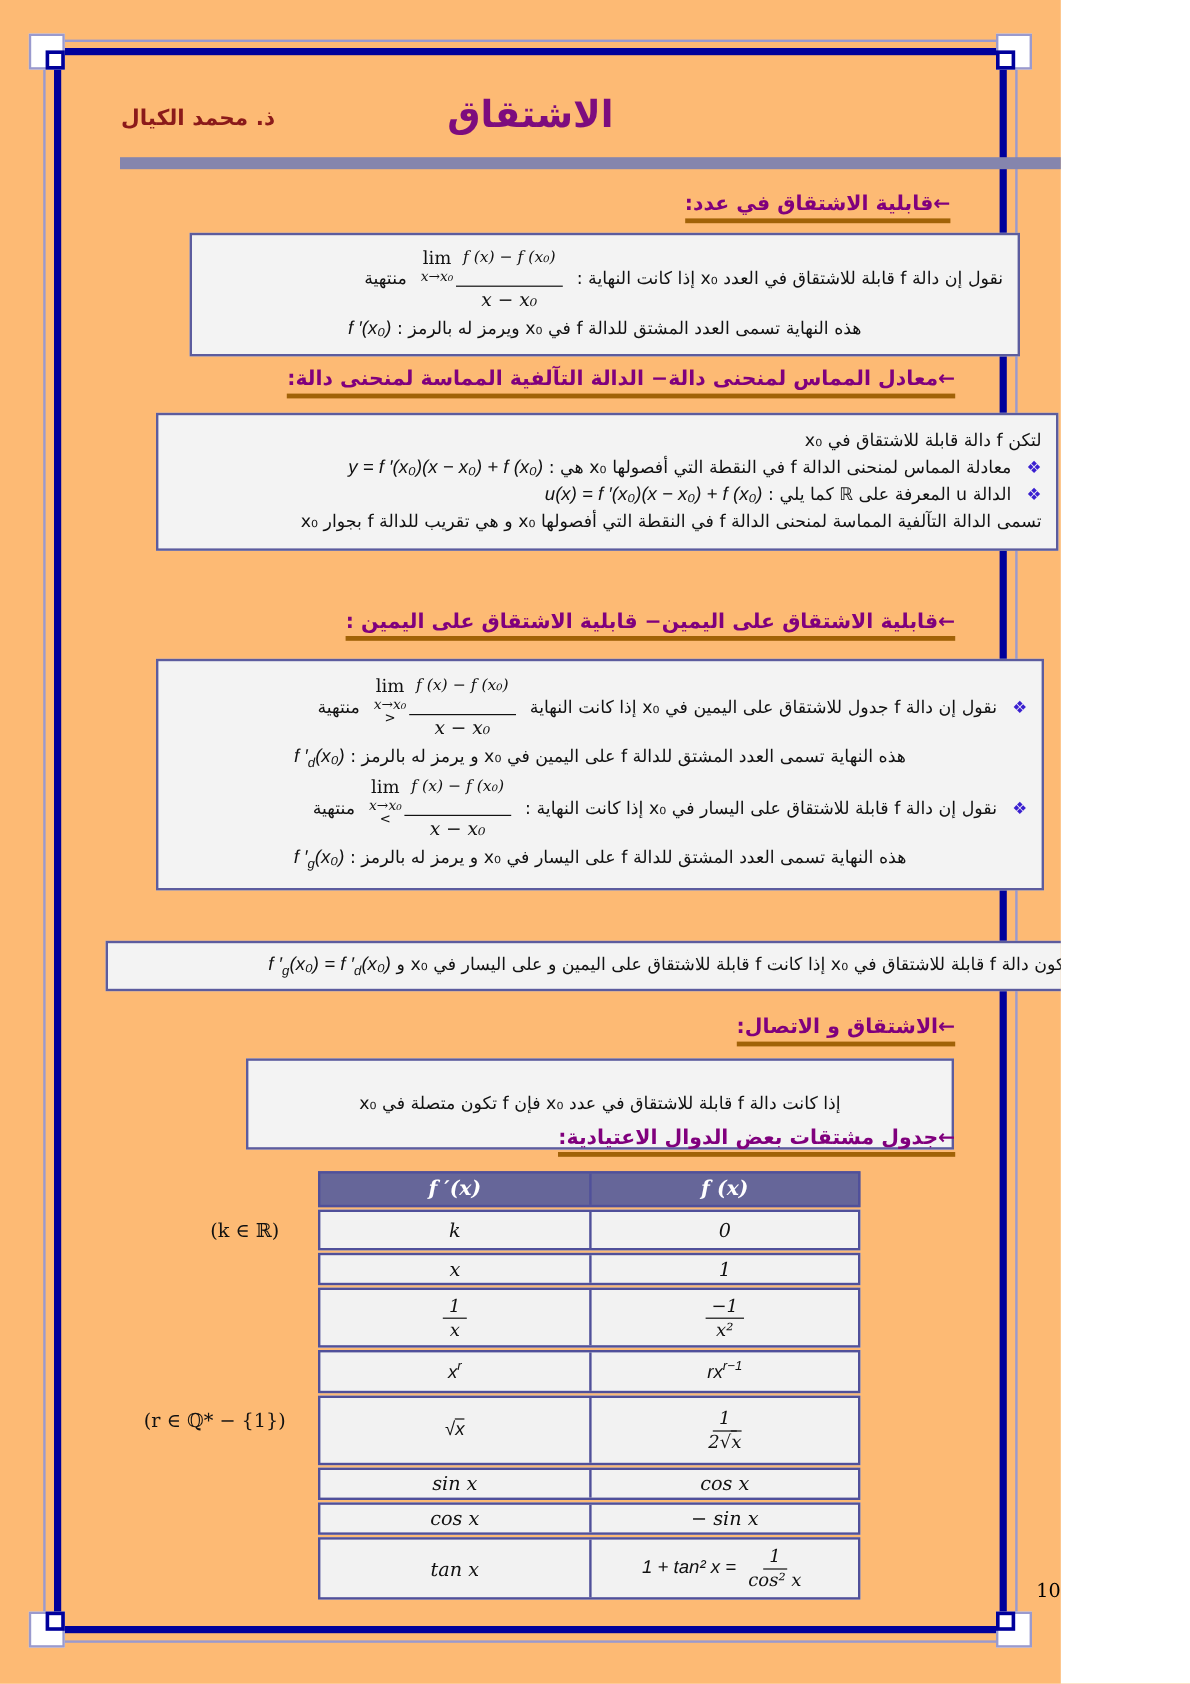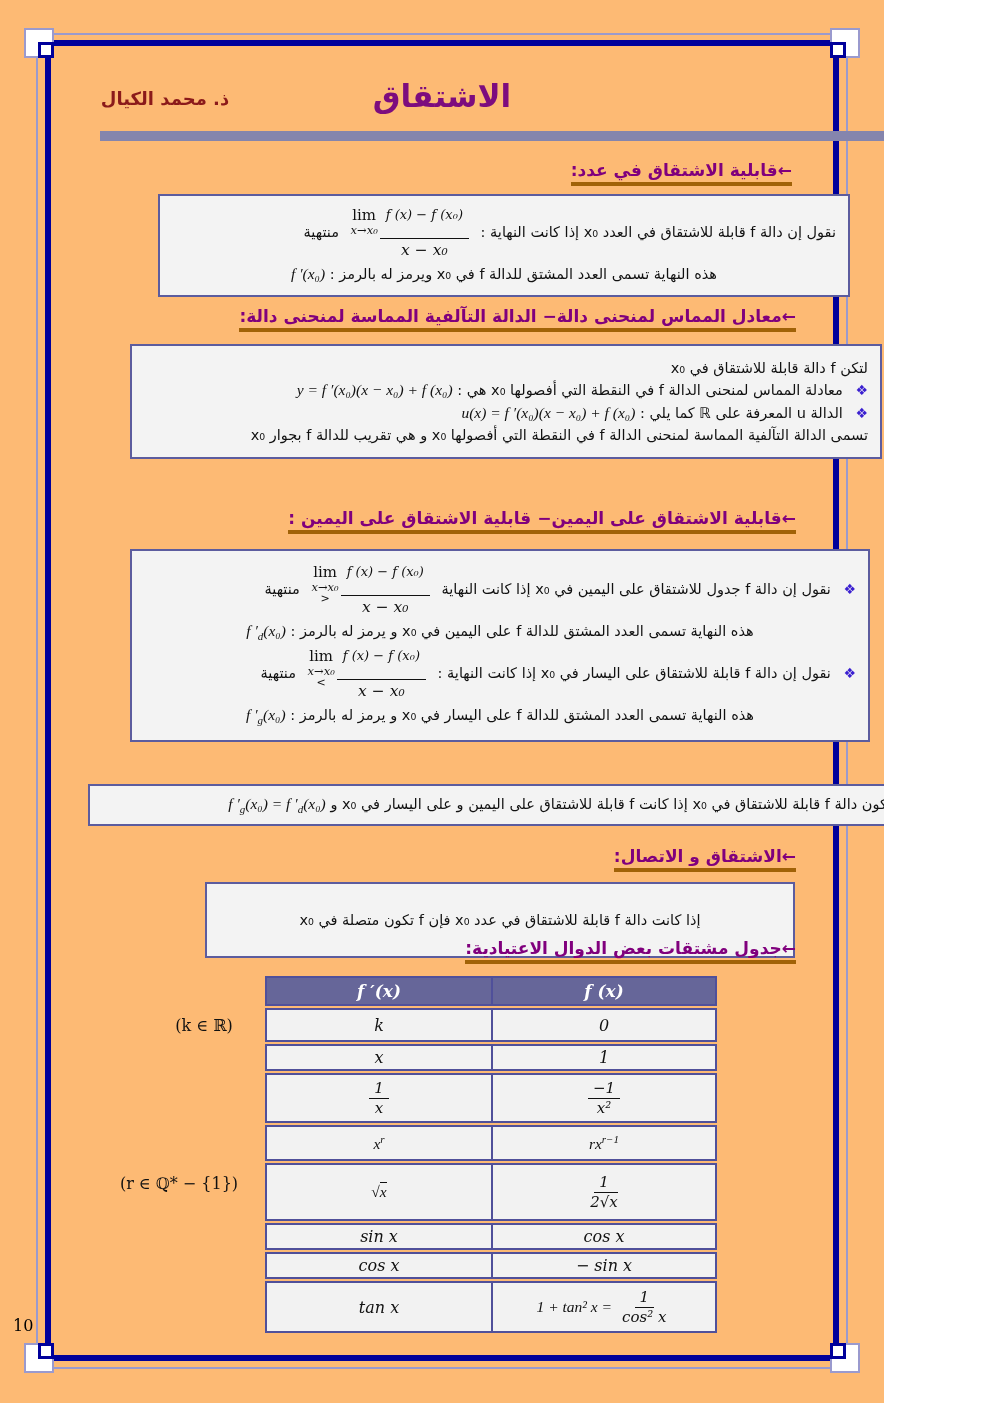--- a/index.html
+++ b/index.html
@@ -48,21 +48,21 @@
   #box3 { left: 130px; top: 549px; width: 740px; padding: 8px 12px; }
   #box4 { left: 88px;  top: 784px; width: 818px; padding: 9px 12px; white-space: nowrap; text-align: right; }
   #box5 { left: 205px; top: 882px; width: 590px; padding: 28px 12px; text-align: center; white-space: nowrap; }
 
   .rline { text-align: right; white-space: nowrap; margin: 5px 0; }
   .cline { text-align: center; white-space: nowrap; margin: 6px 0; }
 
   .bullet { color: #3a1fd0; font-size: 14px; margin-left: 8px; }
 
   
-  .m { font-family: Liberation Serif, serif; font-style: italic; direction: ltr;
+  .m { font-family: Liberation Sans, sans-serif; font-style: italic; direction: ltr;
     unicode-bidi: isolate; font-size: 15.5px; }
   .m sub, .m sup { font-size: 11px; font-style: italic; }
   .limfrac { display: inline-flex; direction: ltr; unicode-bidi: isolate; align-items: flex-start;
     gap: 2px; vertical-align: middle; margin: 0 7px; }
   .lim { display: inline-flex; flex-direction: column; align-items: center; line-height: 1.1;
     font-family: "DejaVu Serif", serif; }
   .lim .lw { font-style: normal; font-size: 15px; }
   .lim .ls { font-style: italic; font-size: 11.5px; }
   .lim .ld { font-style: normal; font-size: 11px; }
   .frac { display: inline-flex; flex-direction: column; align-items: center;
@@ -81,21 +81,21 @@
   .tcell + .tcell { border-left: 2px solid #50509a; }
   .thead .tcell { color: #ffffff; font-weight: bold; font-size: 17px; }
   .tcell .fn, .tcell .fd { font-size: 15px; padding: 0 5px 1px; }
   .tcell .frac .fd { border-bottom: none; }
 
   .ann { position: absolute; font-family: "DejaVu Serif", serif; 
     font-size: 16px; color: #111; direction: ltr; text-align: center; }
   #annK { left: 148px; top: 1016px; width: 112px; }
   #annR { left: 96px;  top: 1174px; width: 166px; }
 
-  .pageno { position: absolute; left: 13px; right: 0; top: 1316px; text-align: left;
+  .pageno { position: absolute; left: 13px; right: 0; top: 1316px; text-align: right;
     font-family: "DejaVu Serif", serif; font-size: 16px; color: #000; }
 </style>
 </head>
 <body>
 
 <div class="page">
 
   <div class="frame-outer"></div>
   <div class="frame-inner"></div>
   <div class="corn c-tl"></div>

